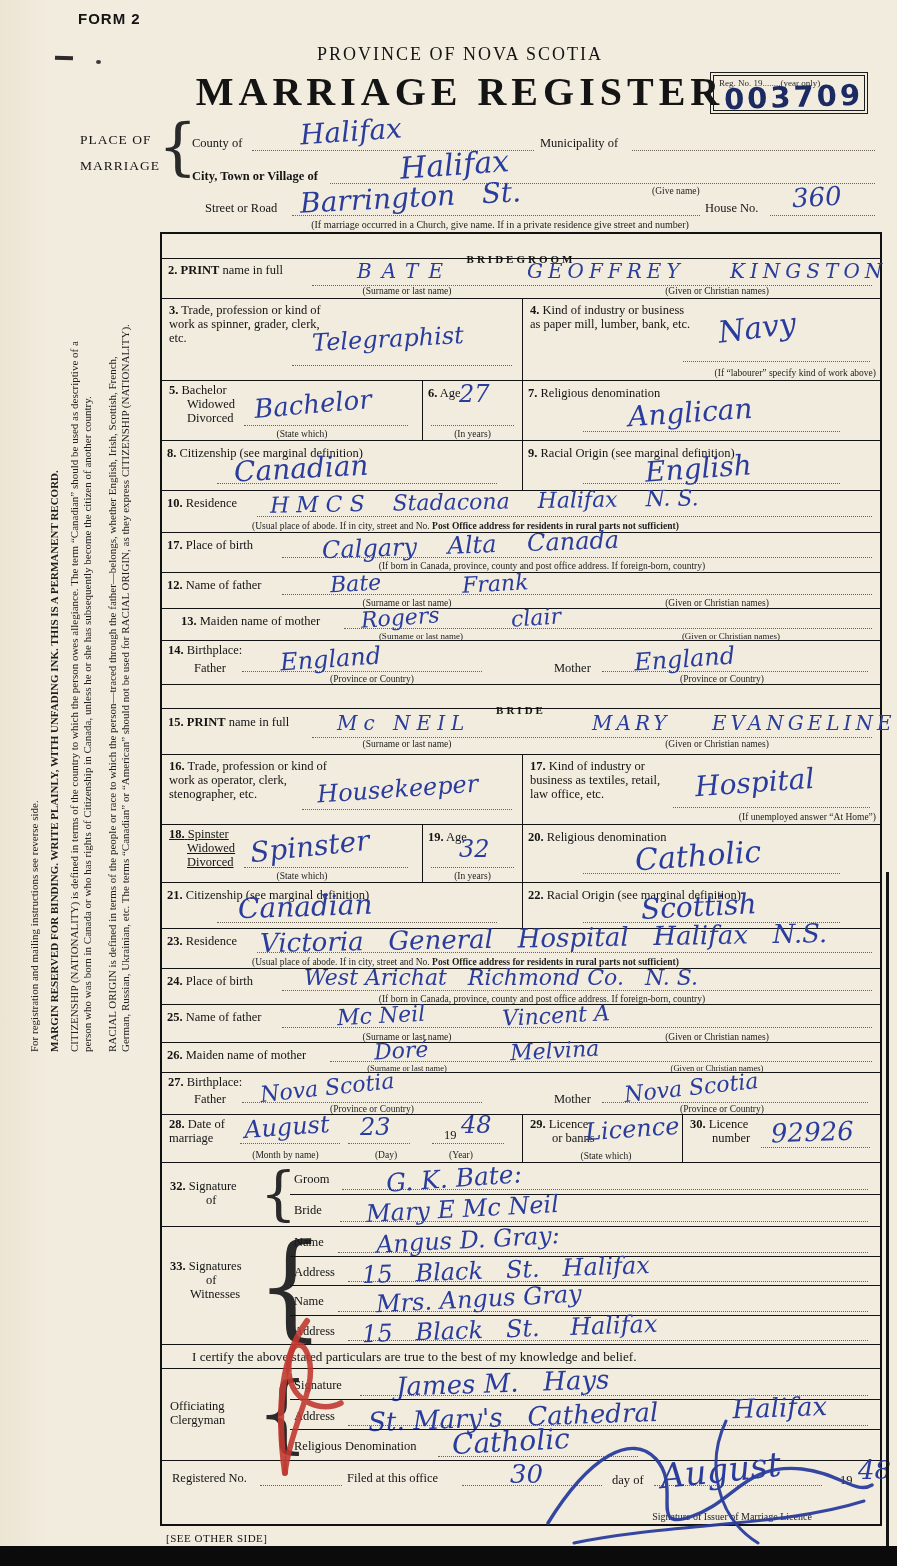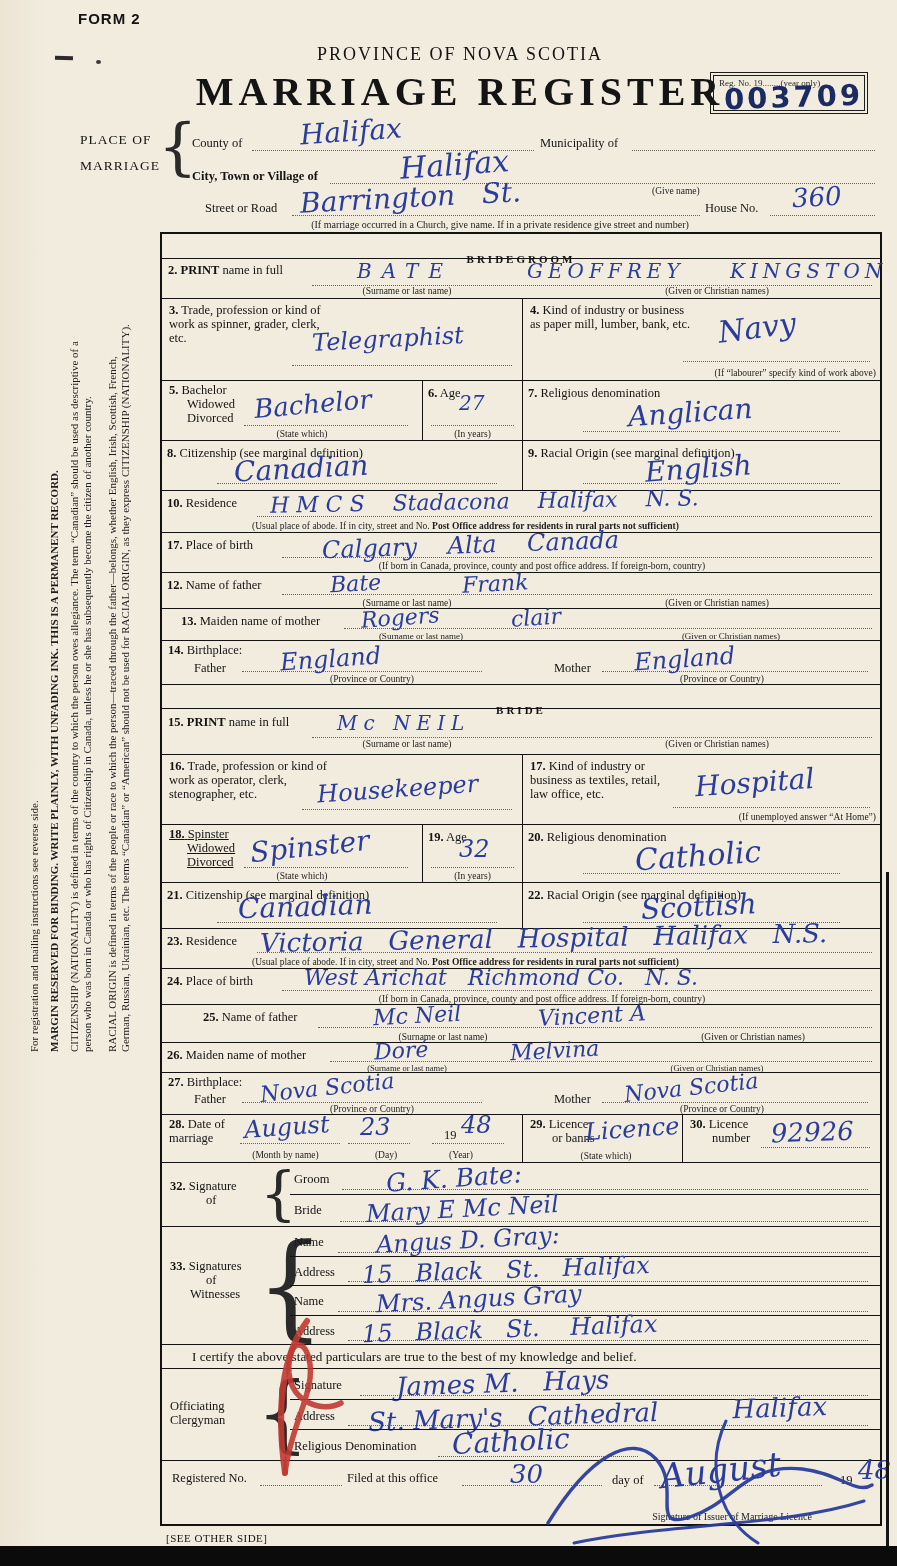--- a/index.html
+++ b/index.html
@@ -138,21 +138,21 @@
       <span class="dl" style="left:82px; right:14px; bottom:14px;"></span>
       <span class="hw abs" style="left:92px; top:10px; font-size:26px; transform:rotate(-5deg);">Bachelor</span>
       <span class="cnote" style="left:60px; width:160px; bottom:1px;">(State which)</span>
     </div>
     <div class="cell bl" style="width:100px;">
       <span class="lbl">
         <span class="num">6.</span>
         <span>Age</span>
       </span>
       <span class="dl" style="left:8px; right:8px; bottom:14px;"></span>
-      <span class="hw abs" style="left:36px; top:12px; font-size:20px;">27</span>
+      <span class="hw abs" style="left:36px; top:1px; font-size:24px;">27</span>
       <span class="cnote" style="left:0; width:100%; bottom:1px;">(In years)</span>
     </div>
     <div class="cell bl" style="flex:1;">
       <span class="lbl">
         <span class="num">7.</span>
         <span>Religious denomination</span>
       </span>
       <span class="dl" style="left:60px; right:40px; bottom:8px;"></span>
       <span class="hw abs" style="left:105px; top:18px; font-size:28px; transform:rotate(-4deg);">Anglican</span>
     </div>
@@ -252,20 +252,21 @@
 
   <div class="row" style="height:46px;">
     <div class="cell" style="flex:1;">
       <span class="lbl abs" style="left:6px; top:6px;">
         <span class="num">15.</span>
         <b>PRINT</b>
         <span>name in full</span>
       </span>
       <span class="dl" style="left:150px; right:8px; top:28px;"></span>
       <span class="hw abs" style="left:175px; top:4px; font-size:20px; letter-spacing:6px;">Mc NEIL</span>
+      <span class="hw abs" style="left:430px; top:4px; font-size:20px; letter-spacing:4px;">MARY    EVANGELINE</span>
       <span class="cnote" style="left:150px; width:190px; top:30px;">(Surname or last name)</span>
       <span class="cnote" style="left:430px; width:250px; top:30px;">(Given or Christian names)</span>
     </div>
   </div>
 
   <div class="row" style="height:70px;">
     <div class="cell" style="width:360px;">
       <div class="lbl" style="width:168px; padding:2px 0 0 2px;">
         <span class="num">16.</span>
         <span>Trade, profession or kind of work as operator, clerk, stenographer, etc.</span>
@@ -351,21 +352,21 @@
       <span class="lbl">
         <span class="num">24.</span>
         <span>Place of birth</span>
       </span>
       <span class="dl" style="left:120px; right:8px; top:21px;"></span>
       <span class="hw abs" style="left:142px; top:-2px; font-size:22px; transform:rotate(-1de g);">West Arichat   Richmond Co.   N. S.</span>
       <span class="cnote" style="left:100px; width:560px; bottom:0;">(If born in Canada, province, county and post office address.   If foreign-born, country)</span>
     </div>
   </div>
 
-  <div class="row" style="height:38px;padding-left:36px;">
+  <div class="row" style="height:38px;">
     <div class="cell" style="flex:1;">
       <span class="lbl">
         <span class="num">25.</span>
         <span>Name of father</span>
       </span>
       <span class="dl" style="left:120px; right:8px; top:22px;"></span>
       <span class="hw abs" style="left:175px; top:0px; font-size:22px; transform:rotate(-3deg);">Mc Neil</span>
       <span class="hw abs" style="left:340px; top:0px; font-size:22px; transform:rotate(-3deg);">Vincent A</span>
       <span class="cnote" style="left:150px; width:190px; bottom:0;">(Surname or last name)</span>
       <span class="cnote" style="left:430px; width:250px; bottom:0;">(Given or Christian names)</span>

